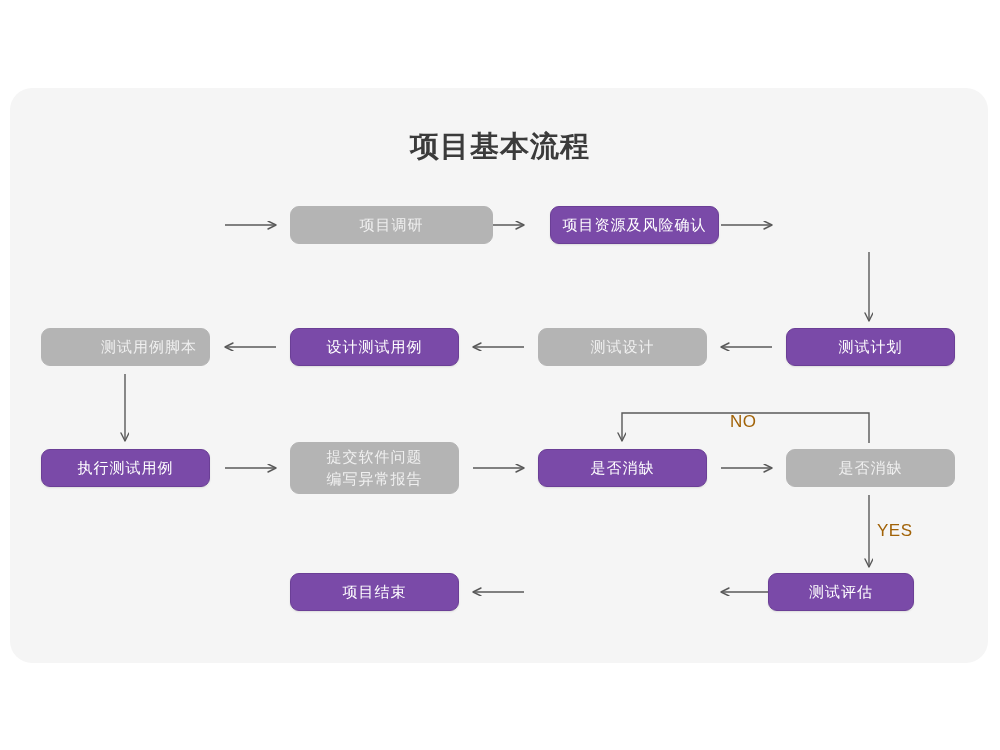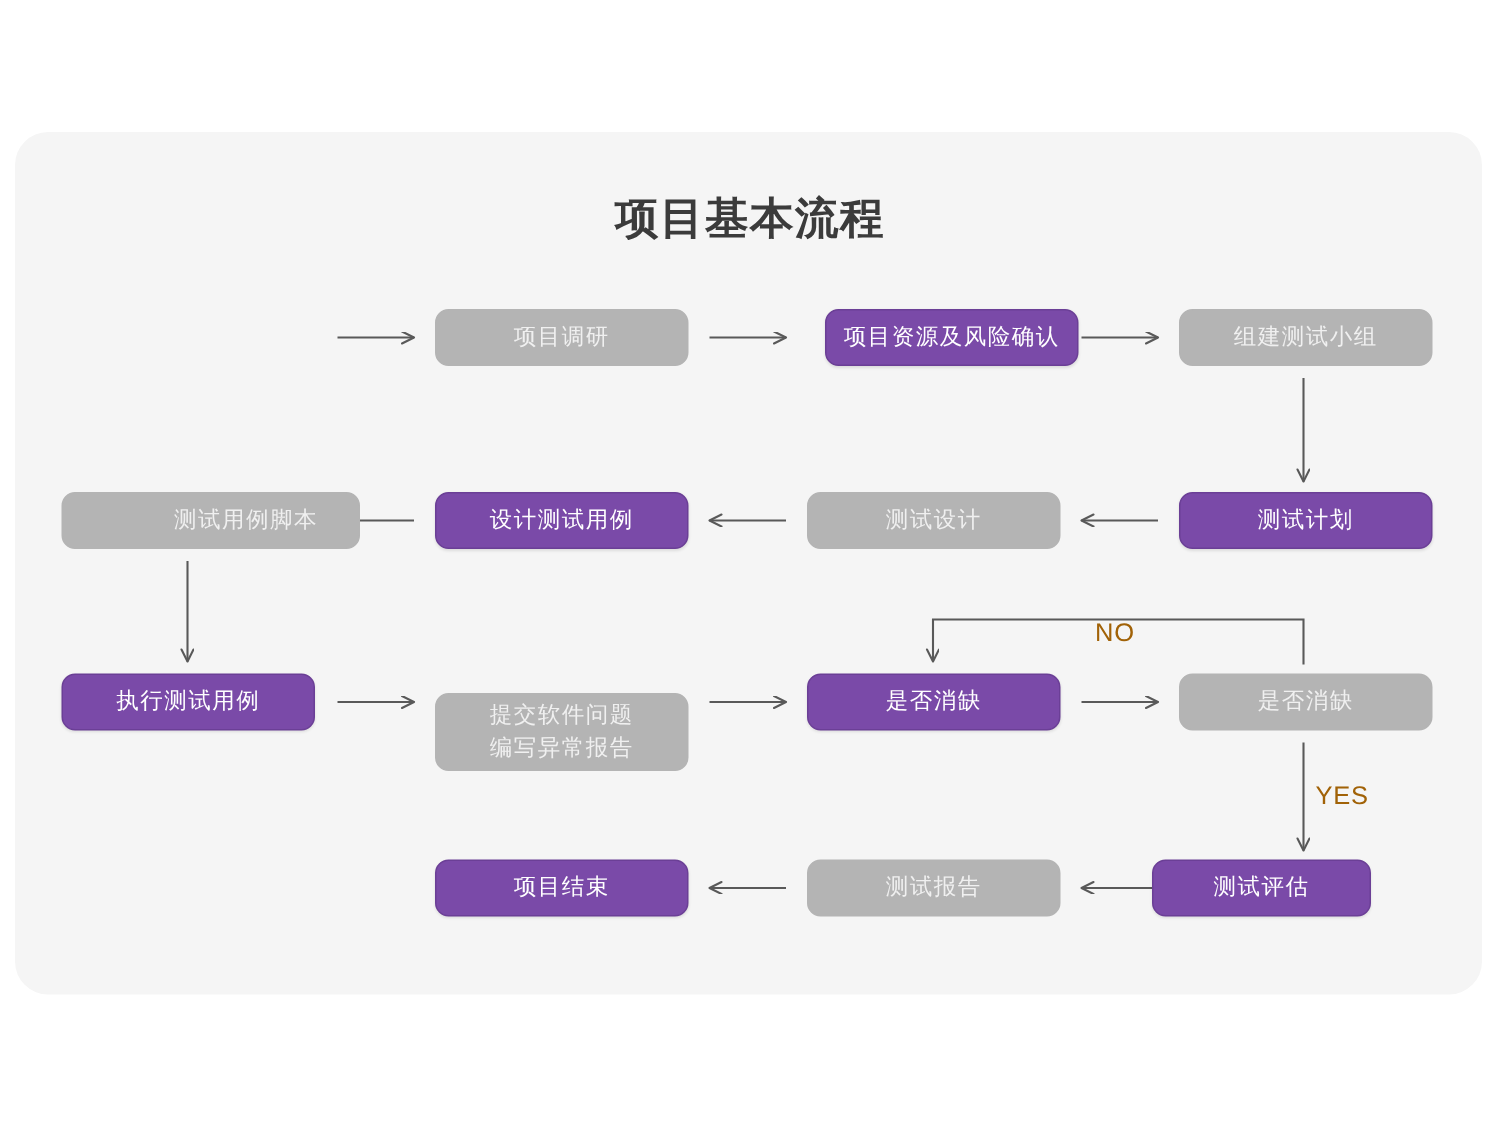--- a/index.html
+++ b/index.html
@@ -118,32 +118,30 @@
       <line x1="869" y1="495" x2="869" y2="567" marker-end="url(#ah)"></line>
 
       <line x1="772" y1="592" x2="721" y2="592" marker-end="url(#ah)"></line>
       <line x1="524" y1="592" x2="473" y2="592" marker-end="url(#ah)"></line>
     </g>
   </svg>
 
   <div class="edge-label" style="left:730px; top:412px;">NO</div>
   <div class="edge-label" style="left:877px; top:521px;">YES</div>
 
-  <div class="node gray" style="left:290px; top:206px; width:169px; height:38px;">项目调研</div>
+  <div class="node gray" style="left:290px; top:206px; width:203px; height:38px;">项目调研</div>
   <div class="node purple" style="left:550px; top:206px; width:169px; height:38px;">项目资源及风险确认</div>
-  <div class="node gray" style="left:786px; top:206px; width:169px; height:38px;">组建测试小组</div>
 
-  <div class="node gray" style="left:41px;  top:328px; width:199px; height:38px;padding-left:47px;">测试用例脚本</div>
+  <div class="node gray" style="left:41px;  top:328px; width:169px; height:38px;padding-left:47px;">测试用例脚本</div>
   <div class="node purple" style="left:290px; top:328px; width:169px; height:38px;">设计测试用例</div>
   <div class="node gray" style="left:538px; top:328px; width:169px; height:38px;">测试设计</div>
   <div class="node purple" style="left:786px; top:328px; width:169px; height:38px;">测试计划</div>
 
   <div class="node purple" style="left:41px;  top:449px; width:169px; height:38px;">执行测试用例</div>
-  <div class="node gray" style="left:290px; top:462px; width:169px; height:52px;">提交软件问题
+  <div class="node gray" style="left:290px; top:442px; width:169px; height:52px;">提交软件问题
 编写异常报告</div>
   <div class="node purple" style="left:538px; top:449px; width:169px; height:38px;">是否消缺</div>
   <div class="node gray" style="left:786px; top:449px; width:169px; height:38px;">是否消缺</div>
 
   <div class="node purple" style="left:290px; top:573px; width:169px; height:38px;">项目结束</div>
-  <div class="node gray" style="left:538px; top:573px; width:169px; height:38px;">测试报告</div>
   <div class="node purple" style="left:768px; top:573px; width:146px; height:38px;">测试评估</div>
 
 </div>
 
 </body></html>

